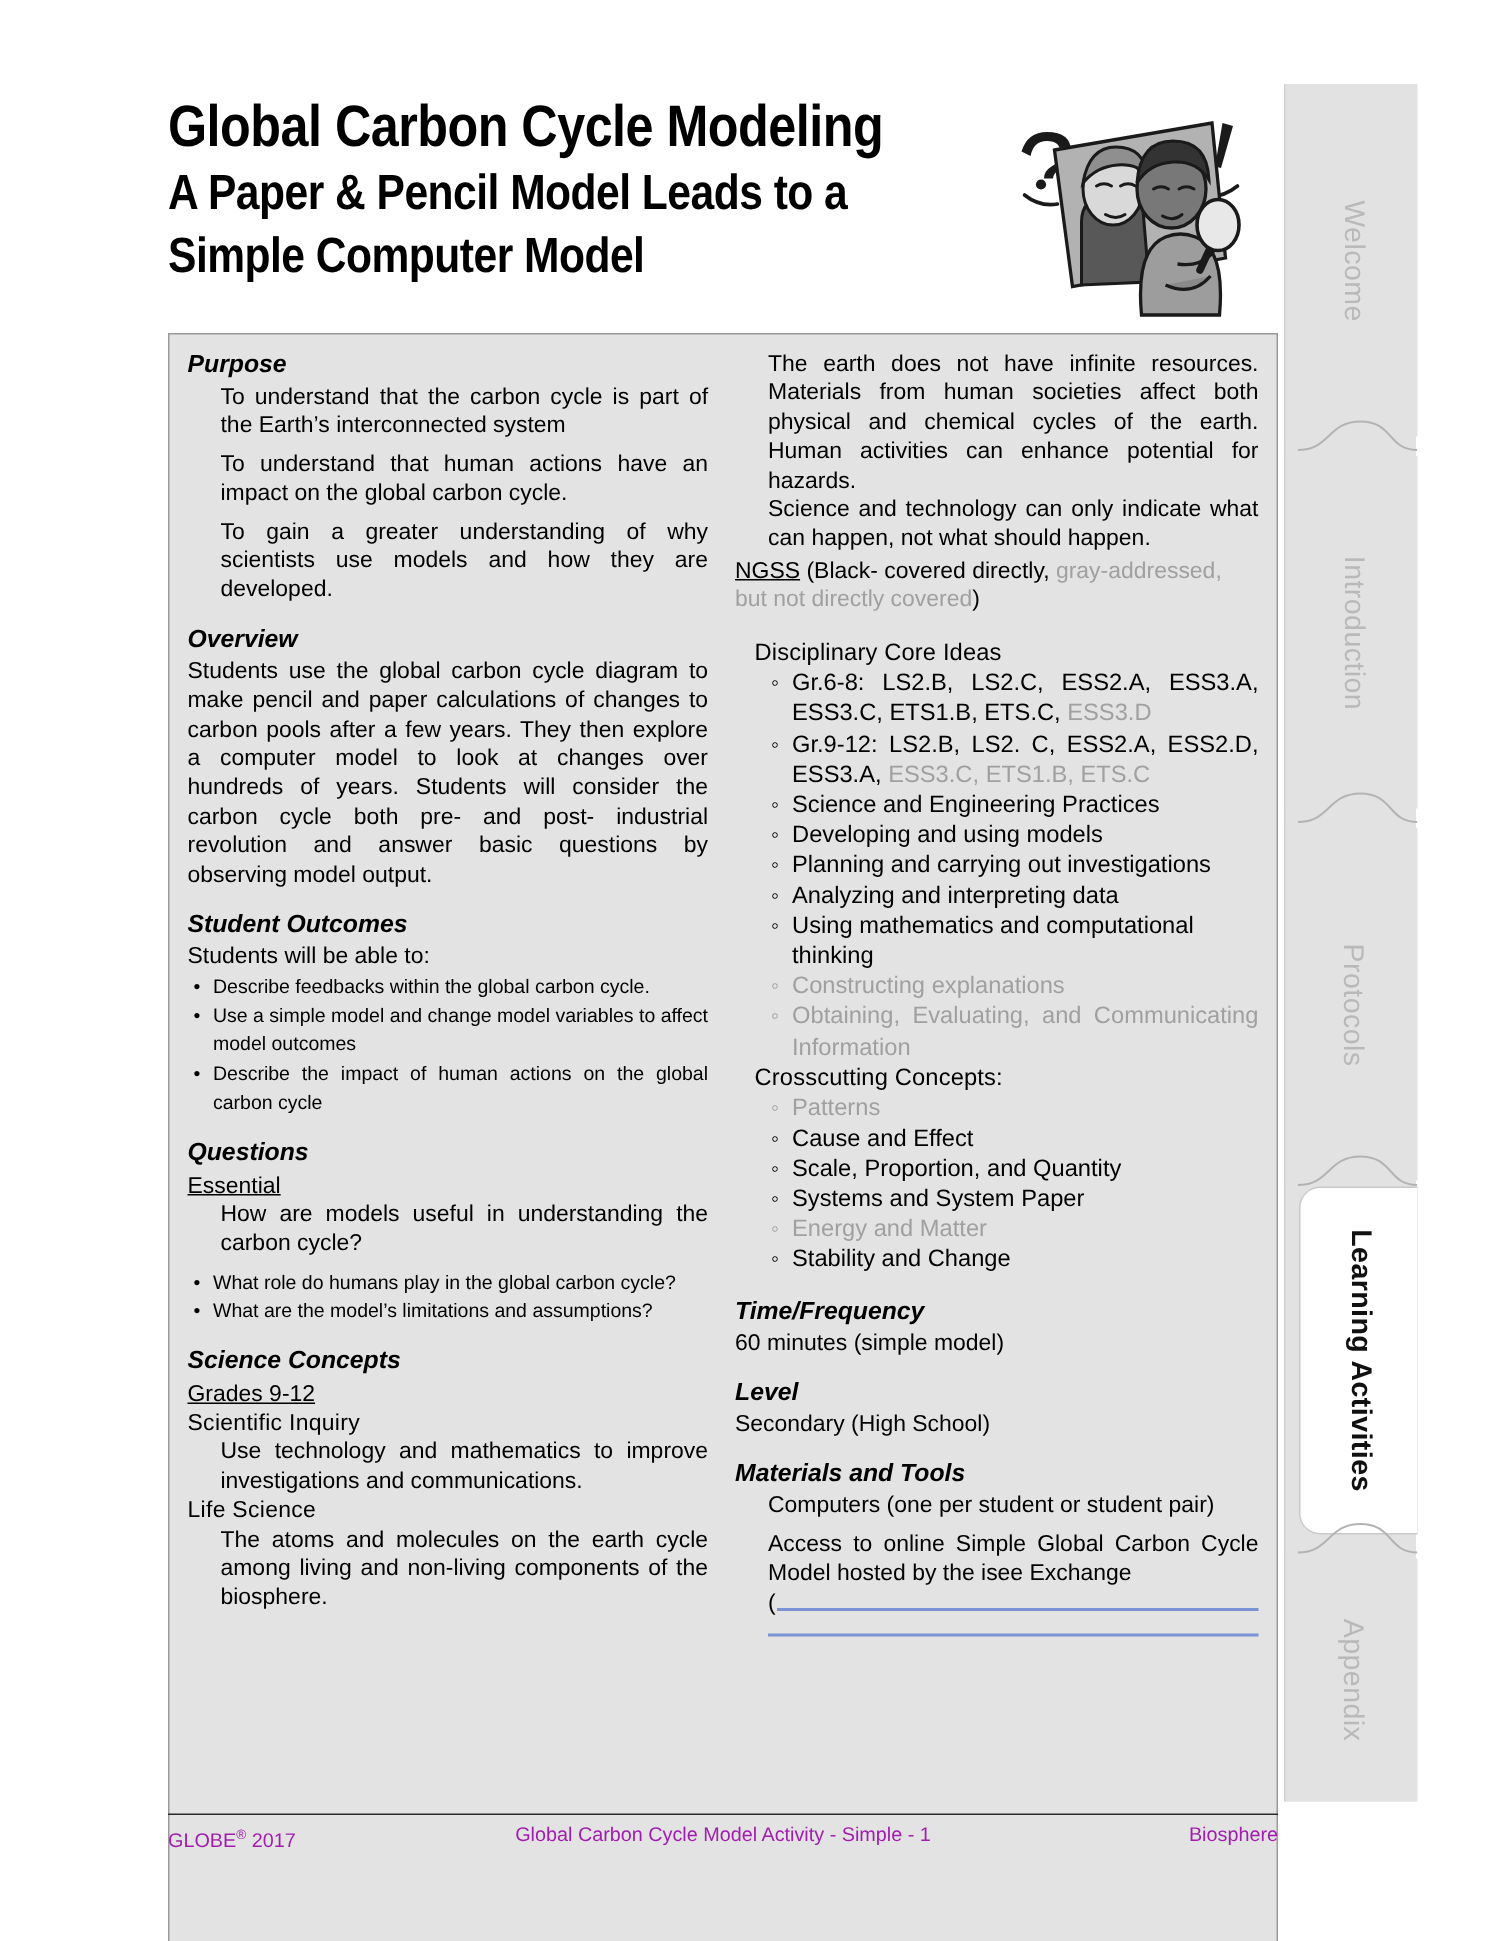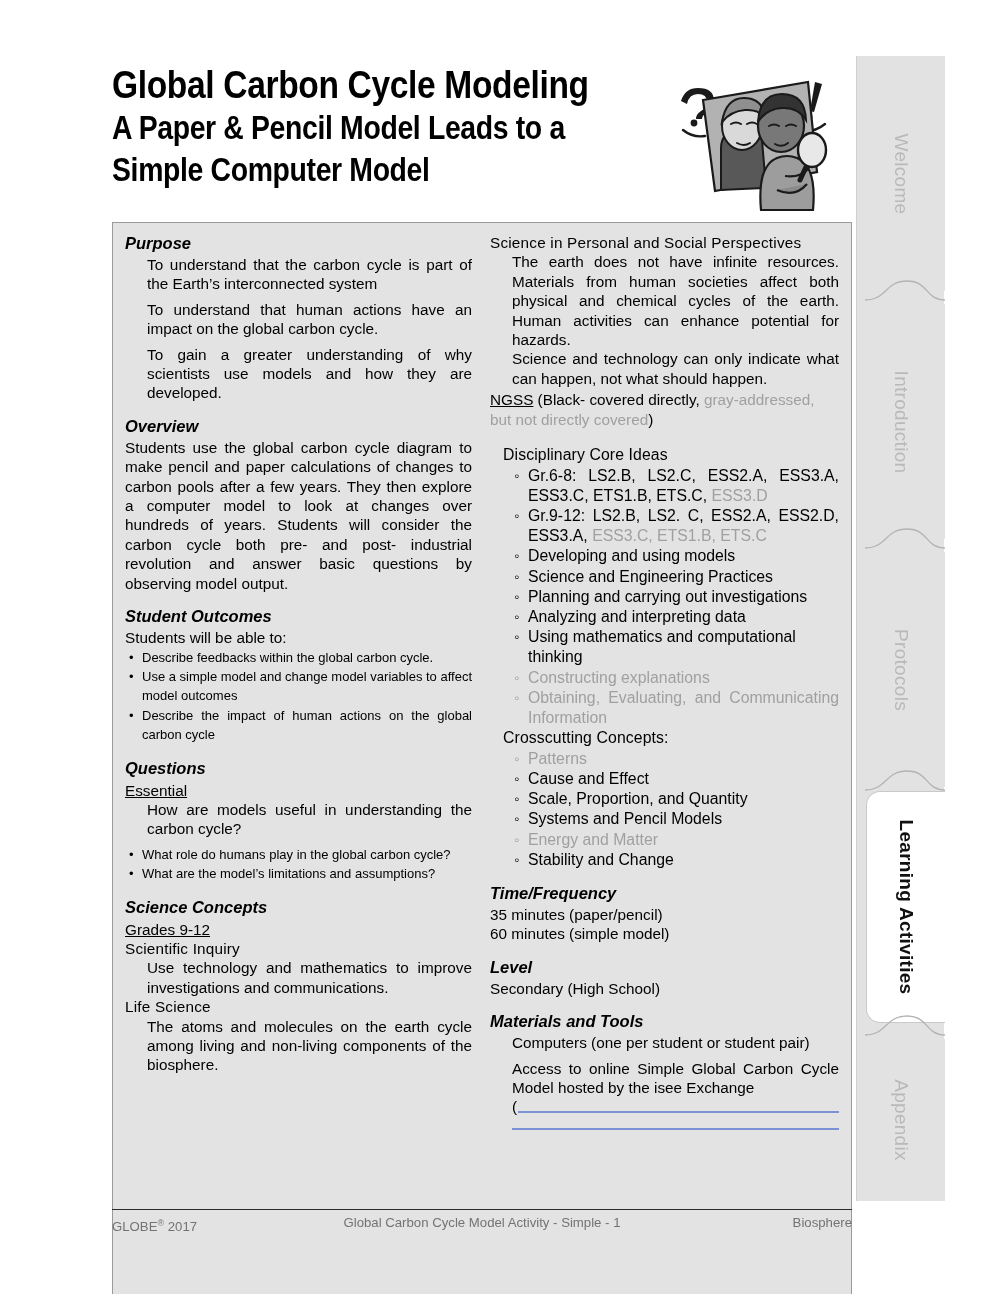--- a/index.html
+++ b/index.html
@@ -227,21 +227,21 @@
     border-top: 1px solid #2b2b2b;
   }
   .footer {
     position: absolute;
     left: 112px; top: 1214px;
     width: 740px;
     display: flex;
     justify-content: space-between;
     font-size: 13.2px;
     line-height: 18px;
-    color: #737373;
+    color: #a21caf;
   }
   .footer .mid { position: absolute; left: 0; right: 0; text-align: center; }
   .footer sup { font-size: 9px; vertical-align: super; }
 </style>
 </head>
 <body>
 
 <div class="page">
 
   <div class="tab-rail">
@@ -366,56 +366,54 @@
       <h2 class="sec spaced">Science Concepts</h2>
       <p class="subhead">Grades 9-12</p>
       <p class="plainhead">Scientific Inquiry</p>
       <p class="body indent flush">Use technology and mathematics to improve investigations and communications.</p>
       <p class="plainhead">Life Science</p>
       <p class="body indent flush">The atoms and molecules on the earth cycle among living and non-living components of the biosphere.</p>
     </div>
 
     <div class="col right">
 
-      <p class="plainhead">Science in Personal and Social Perspectives</p>
       <p class="body indent flush">The earth does not have infinite resources. Materials from human societies affect both physical and chemical cycles of the earth. Human activities can enhance potential for hazards.</p>
       <p class="body indent flush">Science and technology can only indicate what can happen, not what should happen.</p>
 
       <p class="ngss-head">
         <u>NGSS</u><span> (Black- covered directly, </span><span class="gray">gray-addressed, but not directly covered</span><span>)</span>
       </p>
 
       <p class="lvl1">Disciplinary Core Ideas</p>
       <ul class="hollow">
         <li class="just"><span>Gr.6-8: LS2.B, LS2.C, ESS2.A, ESS3.A, ESS3.C, ETS1.B, ETS.C, </span><span class="gray">ESS3.D</span></li>
         <li class="just"><span>Gr.9-12: LS2.B, LS2. C, ESS2.A, ESS2.D, ESS3.A, </span><span class="gray">ESS3.C, ETS1.B, ETS.C</span></li>
       </ul>
 
       <ul class="hollow">
+        <li>Science and Engineering Practices</li>
         <li>Developing and using models</li>
-        <li>Science and Engineering Practices</li>
         <li>Planning and carrying out investigations</li>
         <li>Analyzing and interpreting data</li>
         <li>Using mathematics and computational thinking</li>
         <li class="gray">Constructing explanations</li>
         <li class="gray just">Obtaining, Evaluating, and Communicating Information</li>
       </ul>
 
       <p class="lvl1">Crosscutting Concepts:</p>
       <ul class="hollow">
         <li class="gray">Patterns</li>
         <li>Cause and Effect</li>
         <li>Scale, Proportion, and Quantity</li>
-        <li>Systems and Pencil Models</li>
+        <li>Systems and System Paper</li>
         <li class="gray">Energy and Matter</li>
         <li>Stability and Change</li>
       </ul>
 
       <h2 class="sec spaced">Time/Frequency</h2>
-      <p class="body nojust">35 minutes (paper/pencil)</p>
       <p class="body nojust">60 minutes (simple model)</p>
 
       <h2 class="sec spaced">Level</h2>
       <p class="body nojust">Secondary (High School)</p>
 
       <h2 class="sec spaced">Materials and Tools</h2>
       <p class="body indent">Computers (one per student or student pair)</p>
       <p class="body indent flush">Access to online Simple Global Carbon Cycle Model hosted by the isee Exchange</p>
       <div class="link-row" style="margin-left:22px;">
         <span class="paren">(</span>

